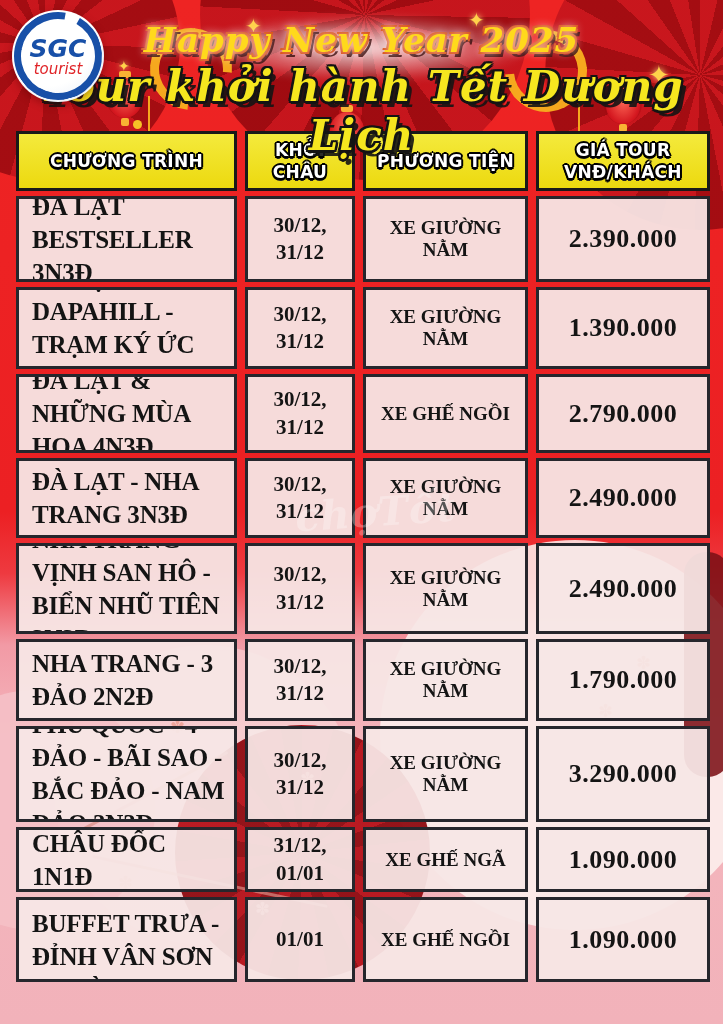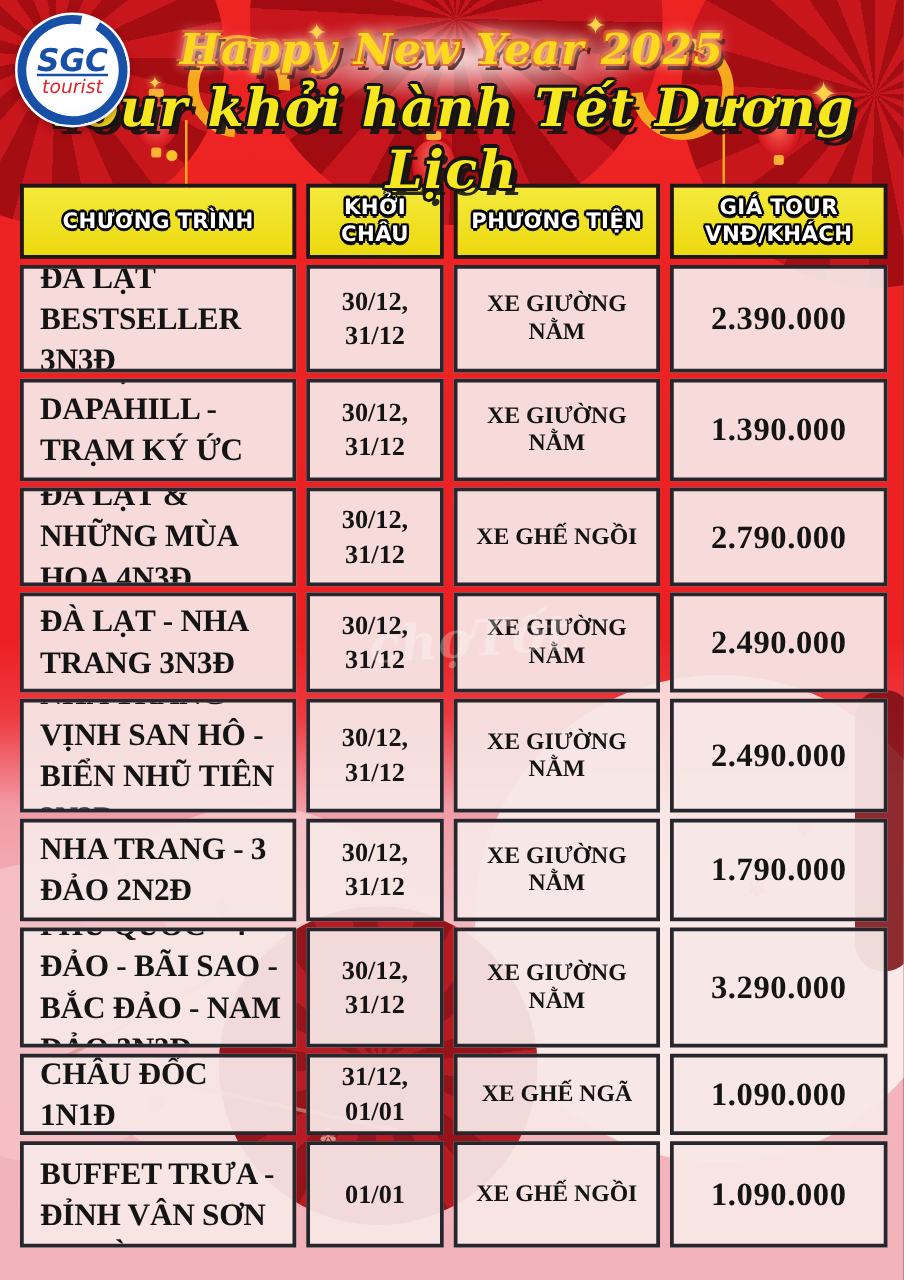--- a/index.html
+++ b/index.html
@@ -45,21 +45,21 @@
     position:absolute;left:12px;top:10px;z-index:7;width:92px;height:92px;border-radius:50%;
     background:radial-gradient(circle at 38% 32%,#ffffff 55%,#dfe8f4 100%);
     box-shadow:0 3px 8px rgba(90,0,0,.45);
     display:flex;flex-direction:column;align-items:center;justify-content:center;
   }
   .logo::before{content:"";position:absolute;inset:2px;border:7px solid transparent;
     border-top-color:#1850a8;border-left-color:#1850a8;border-radius:50%;transform:rotate(-35deg);}
   .logo::after{content:"";position:absolute;inset:2px;border:7px solid transparent;
     border-bottom-color:#1850a8;border-right-color:#1850a8;border-radius:50%;transform:rotate(-15deg);}
   .logo-brand{font-family:"DejaVu Sans",sans-serif;font-weight:bold;font-style:italic;
-    font-size:25px;color:#1850a8;line-height:1;text-decoration:underline;}
+    font-size:25px;color:#1850a8;line-height:1;}
   .logo-sub{font-family:"DejaVu Sans",sans-serif;font-weight:normal;font-style:italic;
     font-size:15px;color:#e02428;line-height:1;margin-top:1px;}
   
   .banner-wrap{position:absolute;left:0;right:0;top:20px;text-align:center;z-index:6;}
   .banner-text{
     font-family:"DejaVu Serif",serif;font-weight:bold;font-style:italic;font-size:34px;
     color:#ffd91c;letter-spacing:1px;
     text-shadow:0 0 10px rgba(255,255,255,.95),
       2px 2px 0 #d8490e,-2px 2px 0 #d8490e,2px -2px 0 #d8490e,-2px -2px 0 #d8490e,
       4px 5px 0 rgba(55,8,8,.85);
@@ -67,21 +67,21 @@
   .title-wrap{position:absolute;left:0;right:0;top:62px;text-align:center;z-index:6;}
   .poster-title{
     font-family:"DejaVu Serif",serif;font-weight:bold;font-style:italic;font-size:42px;
     color:#f6e71f;letter-spacing:1px;
     text-shadow:2.5px 0 0 #141414,-2.5px 0 0 #141414,0 2.5px 0 #141414,0 -2.5px 0 #141414,
       2px 2px 0 #141414,-2px 2px 0 #141414,2px -2px 0 #141414,-2px -2px 0 #141414,
       5px 6px 0 rgba(20,20,20,.9);
   }
   
   .tour-table{
-    position:absolute;left:16px;top:147px;width:698px;z-index:5;
+    position:absolute;left:16px;top:131px;width:698px;z-index:5;
     display:grid;grid-template-columns:221px 110px 165px 174px;
     grid-template-rows:60px 86px 82px 79px 80px 91px 82px 96px 65px 85px;
     column-gap:8px;row-gap:5px;
   }
   .cell{
     background:rgba(247,231,229,.94);border:3px solid #26262c;
     display:flex;align-items:center;justify-content:center;text-align:center;
     font-family:"Liberation Serif",serif;font-weight:bold;color:#141414;
     box-sizing:border-box;overflow:hidden;
   }

